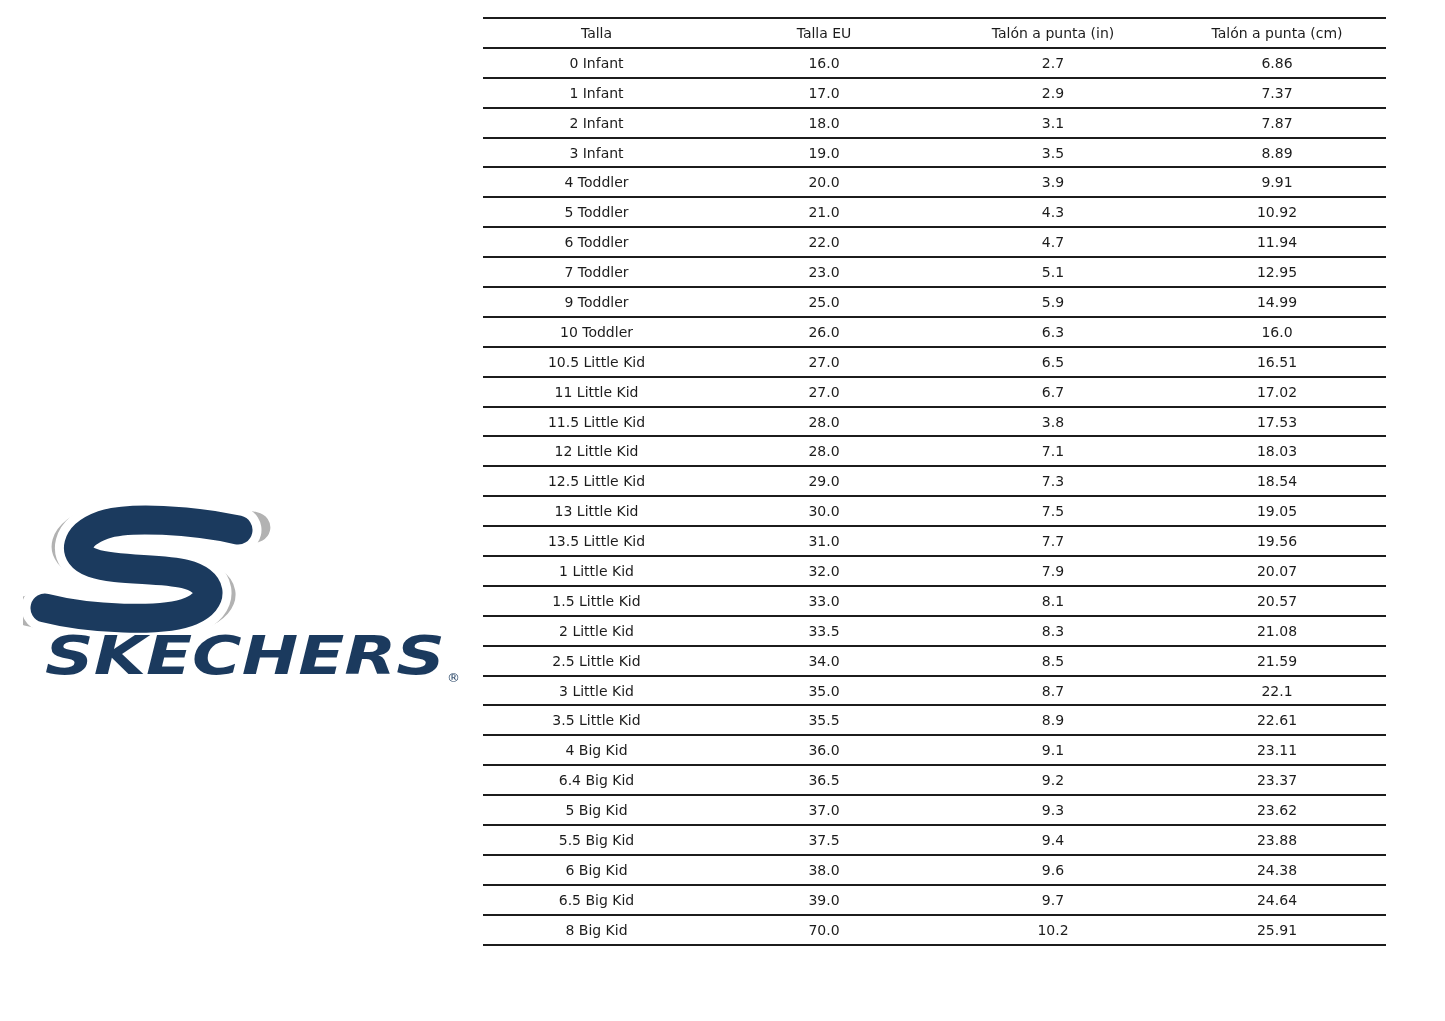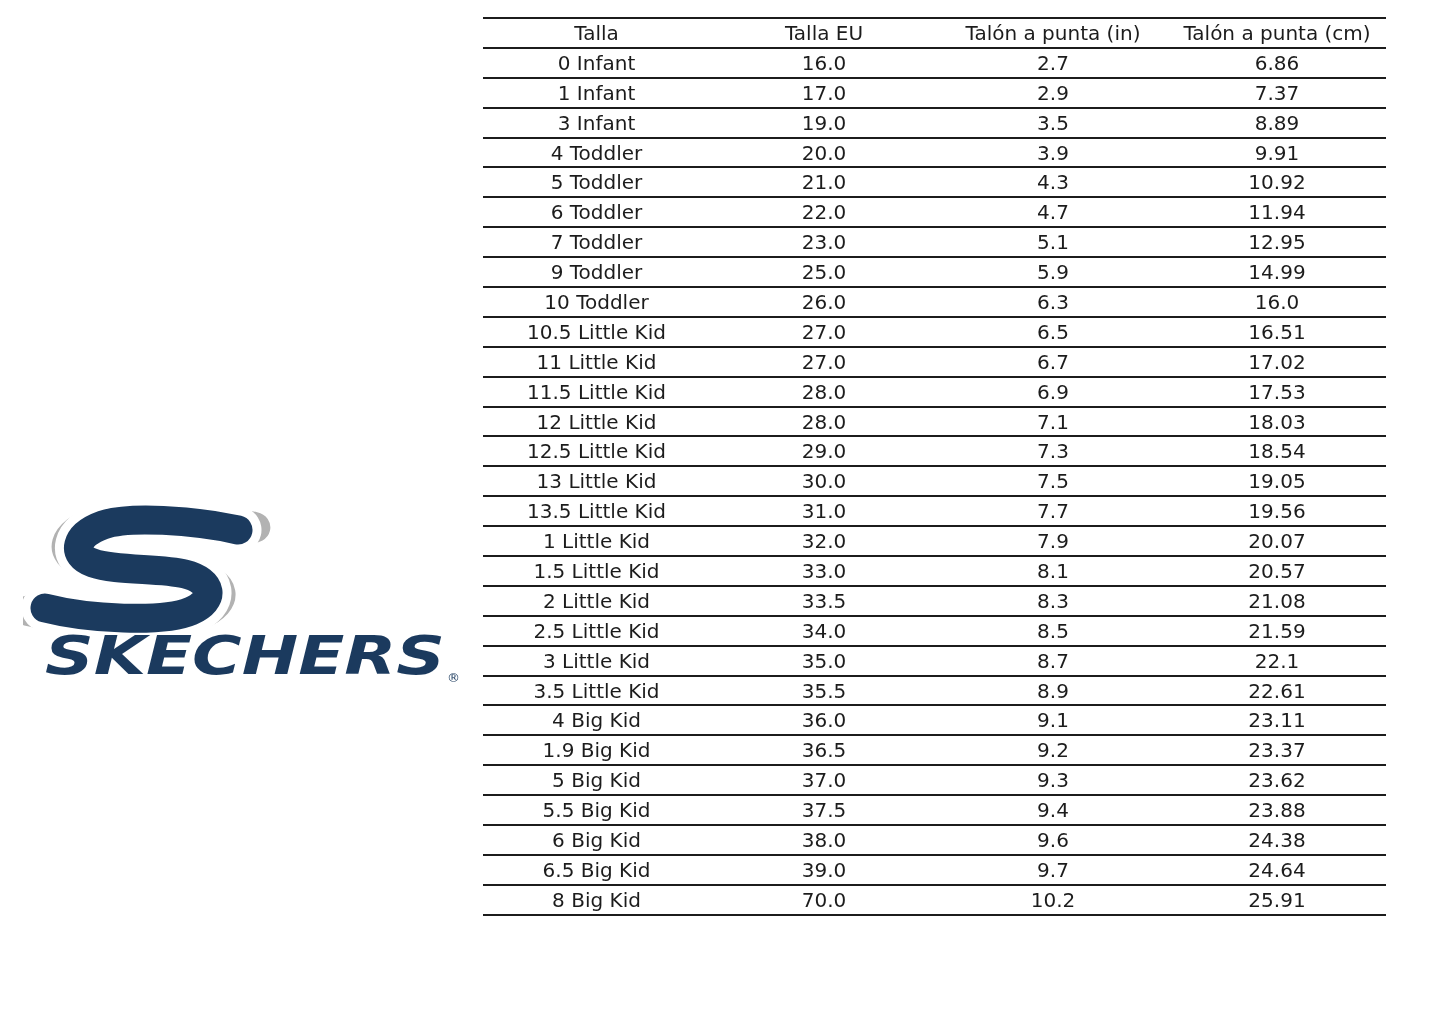--- a/index.html
+++ b/index.html
@@ -16,21 +16,21 @@
     overflow: hidden;
   }
   
   .size-table {
     position: absolute;
     left: 483px;
     top: 17px;
     width: 903px;
     border-collapse: collapse;
     table-layout: fixed;
-    font-size: 20px;
+    font-size: 14px;
     color: #1c1c1c;
   }
   .size-table th,
   .size-table td {
     border-top: 2px solid #1c1c1c;
     border-bottom: 2px solid #1c1c1c;
     font-weight: 400;
     text-align: center;
     vertical-align: middle;
     padding: 0;
@@ -91,20 +91,26 @@
           <td>2.7</td>
           <td>6.86</td>
         </tr>
         <tr>
           <td>1 Infant</td>
           <td>17.0</td>
           <td>2.9</td>
           <td>7.37</td>
         </tr>
         <tr>
+          <td>2 Infant</td>
+          <td>18.0</td>
+          <td>3.1</td>
+          <td>7.87</td>
+        </tr>
+        <tr>
           <td>3 Infant</td>
           <td>19.0</td>
           <td>3.5</td>
           <td>8.89</td>
         </tr>
         <tr>
           <td>4 Toddler</td>
           <td>20.0</td>
           <td>3.9</td>
           <td>9.91</td>
@@ -147,21 +153,21 @@
         </tr>
         <tr>
           <td>11 Little Kid</td>
           <td>27.0</td>
           <td>6.7</td>
           <td>17.02</td>
         </tr>
         <tr>
           <td>11.5 Little Kid</td>
           <td>28.0</td>
-          <td>6.9</td>
+          <td>3.8</td>
           <td>17.53</td>
         </tr>
         <tr>
           <td>12 Little Kid</td>
           <td>28.0</td>
           <td>7.1</td>
           <td>18.03</td>
         </tr>
         <tr>
           <td>12.5 Little Kid</td>
@@ -217,21 +223,21 @@
           <td>8.9</td>
           <td>22.61</td>
         </tr>
         <tr>
           <td>4 Big Kid</td>
           <td>36.0</td>
           <td>9.1</td>
           <td>23.11</td>
         </tr>
         <tr>
-          <td>1.9 Big Kid</td>
+          <td>6.4 Big Kid</td>
           <td>36.5</td>
           <td>9.2</td>
           <td>23.37</td>
         </tr>
         <tr>
           <td>5 Big Kid</td>
           <td>37.0</td>
           <td>9.3</td>
           <td>23.62</td>
         </tr>

